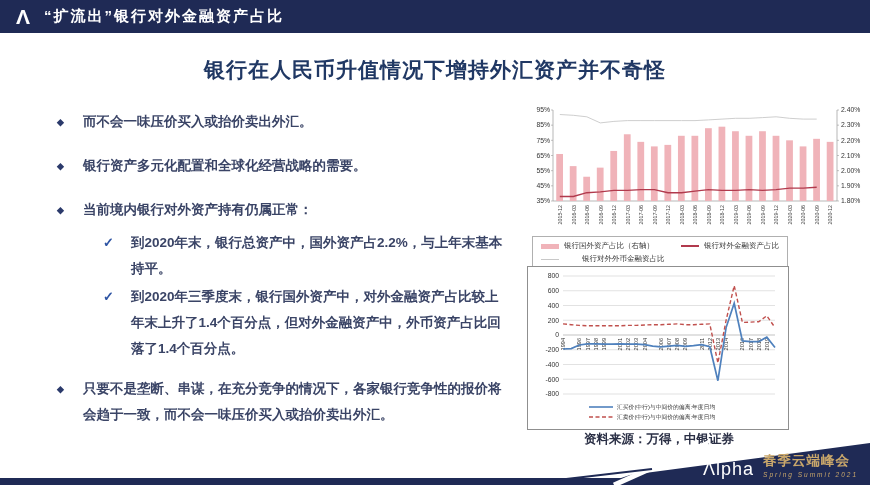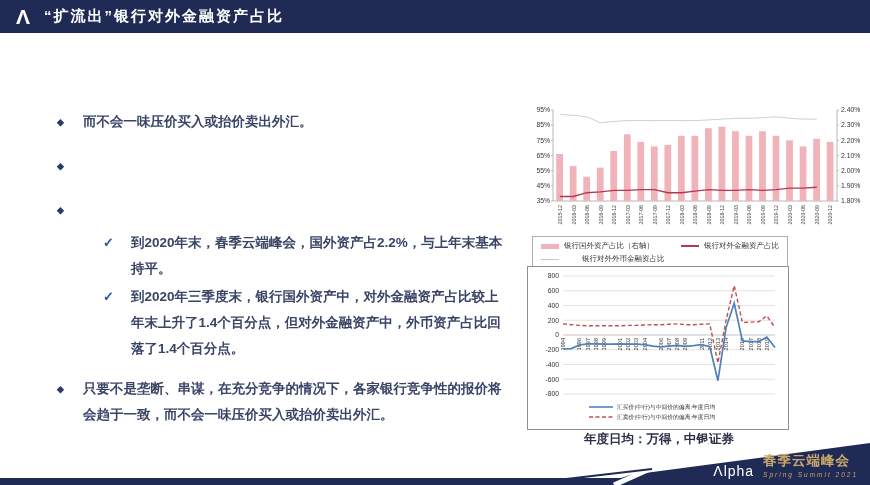--- a/index.html
+++ b/index.html
@@ -29,51 +29,54 @@
   .lrow{display:flex;align-items:center;gap:5px;}
   .lrow .sp2{margin-left:22px;}
   .sw-bar{width:18px;height:5px;background:#f0b3b9;}
   .sw-line{width:18px;height:0;border-top-style:solid;}
   .chart2{position:absolute;left:527px;top:266px;}
   .source{position:absolute;left:528px;top:431px;width:262px;text-align:center;
           color:#2a2f45;font-size:12.5px;font-weight:bold;}
   
   .footer-svg{position:absolute;left:0;bottom:0;}
   .brandbox{position:absolute;right:12px;bottom:7px;display:flex;align-items:flex-end;gap:9px;}
-  .brand{color:#ffffff;font-size:14px;font-weight:400;letter-spacing:1px;line-height:1;}
+  .brand{color:#ffffff;font-size:18px;font-weight:400;letter-spacing:1px;line-height:1;}
   .brandcol{display:flex;flex-direction:column;align-items:flex-start;}
   .brand-event{color:#c9a76b;font-size:13.5px;font-weight:bold;letter-spacing:1px;line-height:1.1;}
   .brand-sub{color:#c9a76b;font-size:6.5px;font-style:italic;letter-spacing:2px;margin-top:2px;}
   svg text{font-family:"Liberation Sans",sans-serif;}
 </style>
 </head>
 <body>
 
 <div class="slide">
 
   <div class="topbar">
     <span class="toplogo">Λ</span>
     <span class="toptitle">“扩流出”银行对外金融资产占比</span>
   </div>
 
+  <div class="main-title">银行在人民币升值情况下增持外汇资产并不奇怪</div>
 
   <div class="bullets" id="bullets">
       <div class="bl" style="margin-bottom: 24px;">
         <span class="mk">◆</span>
         <span>而不会一味压价买入或抬价卖出外汇。</span>
       </div>
       <div class="bl" style="margin-bottom: 24px;">
         <span class="mk">◆</span>
+        <span>银行资产多元化配置和全球化经营战略的需要。</span>
       </div>
       <div class="bl" style="margin-bottom: 10px;">
         <span class="mk">◆</span>
+        <span>当前境内银行对外资产持有仍属正常：</span>
       </div>
       <div class="bl sub" style="margin-bottom: 2px;">
         <span class="mk">✓</span>
-        <span>到2020年末，春季云端峰会，国外资产占2.2%，与上年末基本持平。</span>
+        <span>到2020年末，银行总资产中，国外资产占2.2%，与上年末基本持平。</span>
       </div>
       <div class="bl sub" style="margin-bottom: 14px;">
         <span class="mk">✓</span>
         <span>到2020年三季度末，银行国外资产中，对外金融资产占比较上年末上升了1.4个百分点，但对外金融资产中，外币资产占比回落了1.4个百分点。</span>
       </div>
       <div class="bl wrap" style="margin-bottom: 0px;">
         <span class="mk">◆</span>
         <span>只要不是垄断、串谋，在充分竞争的情况下，各家银行竞争性的报价将会趋于一致，而不会一味压价买入或抬价卖出外汇。</span>
       </div>
     </div>
@@ -220,21 +223,21 @@
         <text transform="translate(241.8,72) rotate(-90)" text-anchor="end" font-size="5.6" fill="#333">2019</text>
         <polyline points="36.0,83.0 44.2,82.6 52.3,79.0 60.5,77.8 68.6,77.8 76.8,78.2 84.9,78.2 93.1,77.8 101.2,78.2 109.4,78.2 117.5,78.6 125.7,80.1 133.8,80.8 142.0,80.1 150.2,79.3 158.3,80.4 166.5,79.7 174.6,78.6 182.8,80.8 190.9,114.7 199.1,61.6 207.2,37.3 215.4,74.9 223.5,75.6 231.7,75.6 239.8,71.2 248.0,81.5" fill="none" stroke="#4f81bd" stroke-width="1.7"></polyline>
         <polyline points="36.0,57.9 44.2,58.7 52.3,59.4 60.5,59.8 68.6,59.8 76.8,59.8 84.9,59.8 93.1,59.8 101.2,59.4 109.4,59.4 117.5,59.0 125.7,58.7 133.8,58.7 142.0,58.3 150.2,57.9 158.3,58.7 166.5,58.7 174.6,58.3 182.8,57.9 190.9,97.0 199.1,54.3 207.2,19.6 215.4,56.5 223.5,56.1 231.7,55.7 239.8,49.8 248.0,61.6" fill="none" stroke="#c0504d" stroke-width="1.4" stroke-dasharray="4 2.5"></polyline>
         <line x1="62" y1="141" x2="86" y2="141" stroke="#4f81bd" stroke-width="1.6"></line>
         <text x="90" y="143.2" font-size="5.8" fill="#333">汇买价(中行)与中间价的偏离:年度日均</text>
         <line x1="62" y1="151" x2="86" y2="151" stroke="#c0504d" stroke-width="1.6" stroke-dasharray="4 2.5"></line>
         <text x="90" y="153.2" font-size="5.8" fill="#333">汇卖价(中行)与中间价的偏离:年度日均</text>
       </svg>
   </div>
 
-  <div class="source">年度日均：万得，中银证券</div>
+  <div class="source">资料来源：万得，中银证券</div>
 
   <svg class="footer-svg" width="870" height="46" viewBox="0 0 870 46" id="footsvg">
       <rect x="0" y="39" width="870" height="7" fill="#1f2a55"></rect>
       <polygon points="600,46 870,46 870,4 630,36" fill="#1f2a55"></polygon>
       <line x1="614" y1="46" x2="708" y2="4" stroke="#ffffff" stroke-width="5"></line>
       <line x1="549" y1="42" x2="652" y2="30" stroke="#1f2a55" stroke-width="1.8"></line>
     </svg>
 
   <div class="brandbox">
     <span class="brand">Λlpha</span>

